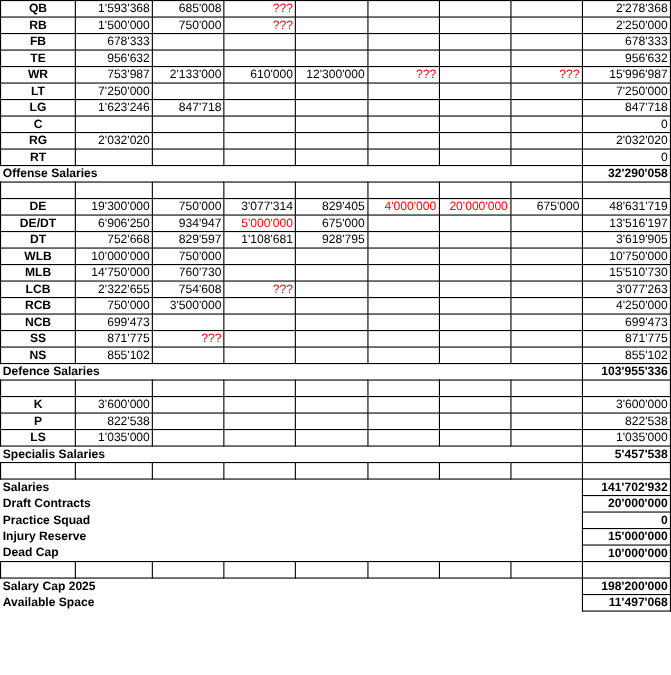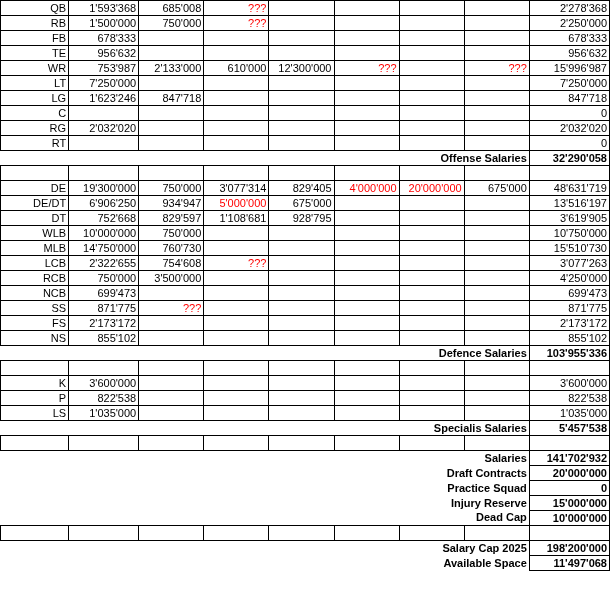--- a/index.html
+++ b/index.html
@@ -18,25 +18,25 @@
   }
   table.grid td{
     border:1px solid #000;
     height:14px;
     padding:0 2px;
     overflow:hidden;
     white-space:nowrap;
     font-size:11px;
     line-height:13px;
   }
-  td.pos{ text-align:right; }
+  td.pos{ text-align:center;font-weight:bold; }
   td.num{ text-align:right; }
   td.red{ color:#ff0000; }
   td.bold{ font-weight:bold;margin-top:27px; }
-  .label-right{ text-align:right;font-weight:bold;border:none !important; }
+  .label-right{ font-weight:bold;border:none !important; }
   .spacer td{border:none;height:9px;}
 </style>
 </head>
 <body>
 
 <div class="sheet">
   <table class="grid">
     <colgroup>
       <col style="width:68px">
         <col style="width:70px">
@@ -267,31 +267,20 @@
           <td class="num">871'775</td>
           <td class="num red">???</td>
           <td class="num"></td>
           <td class="num"></td>
           <td class="num"></td>
           <td class="num"></td>
           <td class="num"></td>
           <td class="num">871'775</td>
         </tr>
         <tr>
-          <td class="pos">FS</td>
-          <td class="num">2'173'172</td>
-          <td class="num"></td>
-          <td class="num"></td>
-          <td class="num"></td>
-          <td class="num"></td>
-          <td class="num"></td>
-          <td class="num"></td>
-          <td class="num">2'173'172</td>
-        </tr>
-        <tr>
           <td class="pos">NS</td>
           <td class="num">855'102</td>
           <td class="num"></td>
           <td class="num"></td>
           <td class="num"></td>
           <td class="num"></td>
           <td class="num"></td>
           <td class="num"></td>
           <td class="num">855'102</td>
         </tr>

